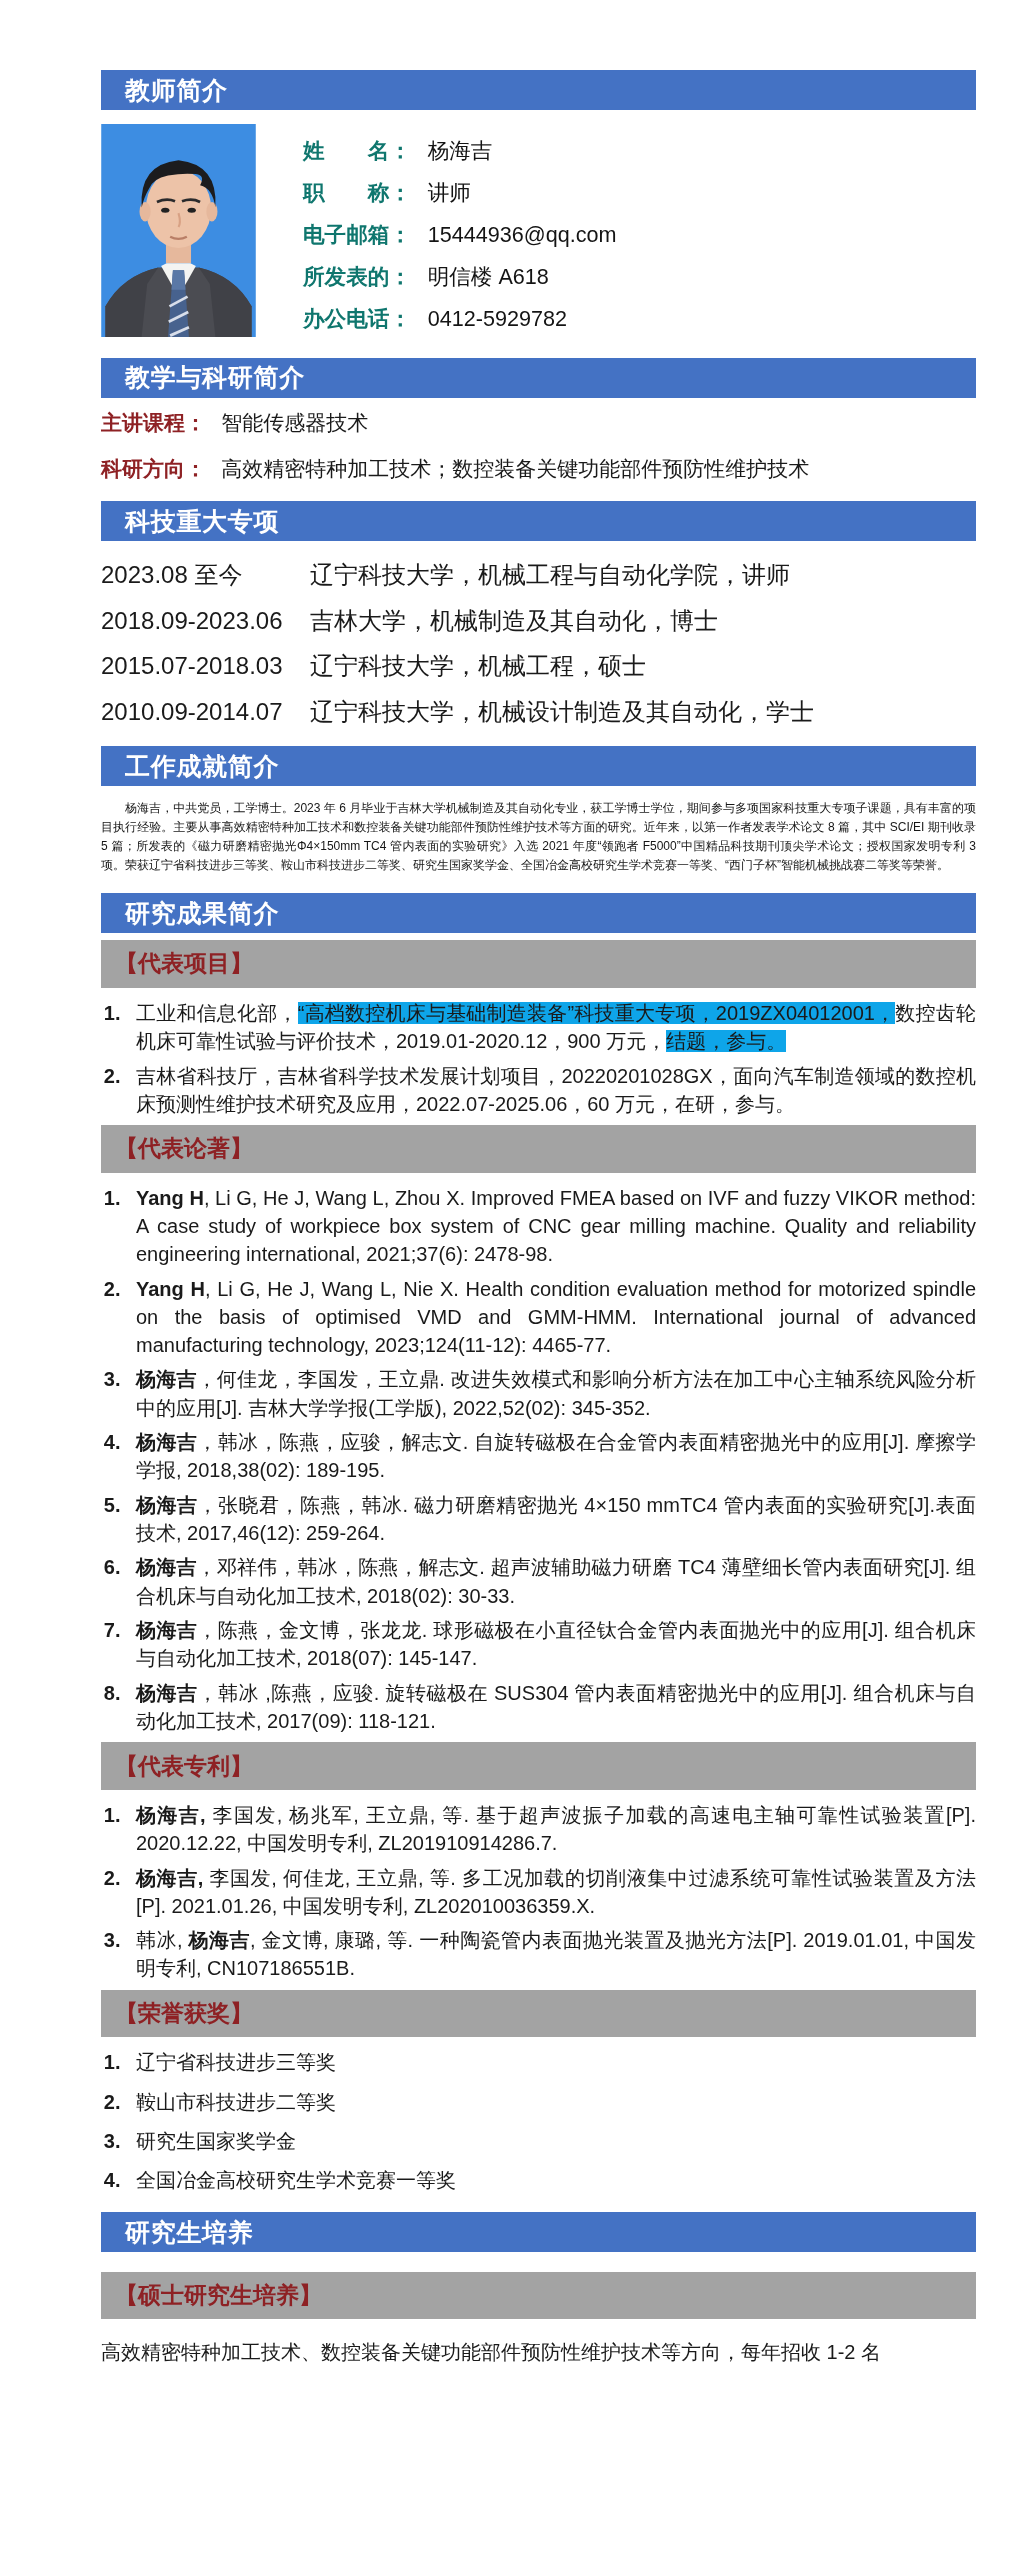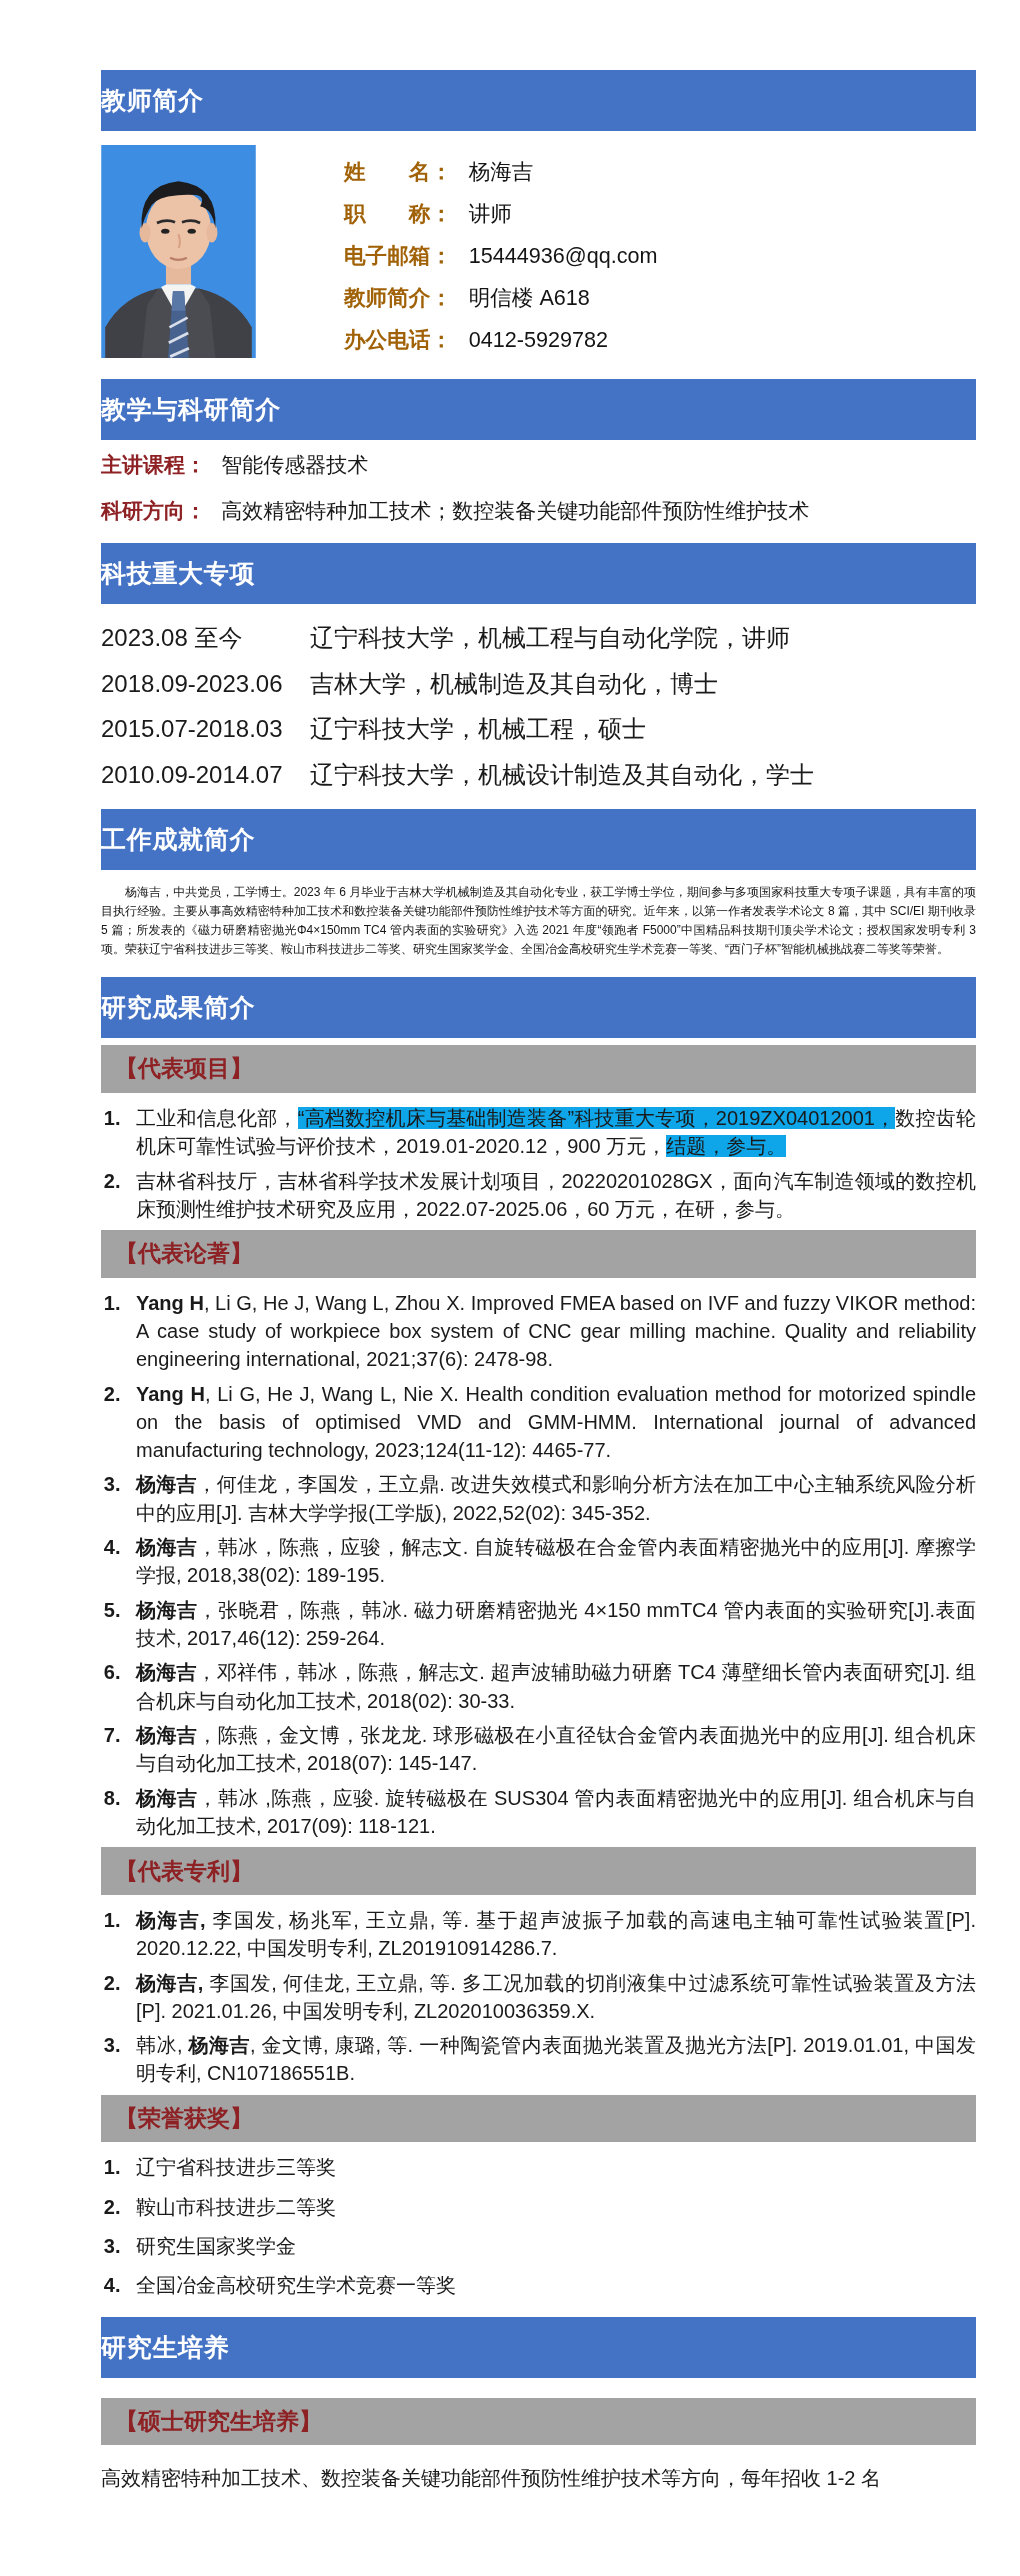--- a/index.html
+++ b/index.html
@@ -3,32 +3,32 @@
 <meta charset="utf-8">
 <style>
   html,body{margin:0;padding:0;}
   body{
     width:1021px;height:2576px;overflow:hidden;background:#ffffff;
     font-family:"Liberation Sans","DejaVu Sans",sans-serif;color:#1a1a1a;
   }
   .page{padding:70px 45px 0 101px;}
 
   .bar{
-    height:61px;background:#4472C4;color:#ffffff;
-    display:flex;align-items:center;box-sizing:border-box;
+    height:40px;background:#4472C4;color:#ffffff;
+    display:flex;align-items:center;padding-left:24px;box-sizing:border-box;
     font-size:25px;font-weight:bold;letter-spacing:0.7px;
   }
 
   
   .profile{display:flex;margin:14px 0 18px;}
   .photo{width:155px;height:213px;flex:0 0 155px;}
   .photo svg{display:block;width:155px;height:213px;}
   .fields{margin-left:47px;padding-top:5.6px;}
   .field{height:42px;display:flex;align-items:center;font-size:21.6px;}
-  .flabel{color:#a16207;font-weight:bold;white-space:pre;margin-left:41px;}
+  .flabel{color:#0f766e;font-weight:bold;white-space:pre;}
   .fvalue{margin-left:16.7px;color:#141414;}
 
   
   .kv{margin:11px 0 14px;}
   .kv-row{margin:7px 0 18px;font-size:21px;line-height:1.35;}
   .kv-label{color:#8E2124;font-weight:bold;margin-right:15.3px;}
 
   
   .edu{margin:16.7px 0 18px;}
   .edu-row{display:flex;margin-bottom:12.6px;font-size:24px;line-height:1.38;}
@@ -112,21 +112,21 @@
       </div>
       <div class="field">
         <span class="flabel">职　　称：</span>
         <span class="fvalue">讲师</span>
       </div>
       <div class="field">
         <span class="flabel">电子邮箱：</span>
         <span class="fvalue">15444936@qq.com</span>
       </div>
       <div class="field">
-        <span class="flabel">教师简介：</span>
+        <span class="flabel">所发表的：</span>
         <span class="fvalue">明信楼 A618</span>
       </div>
       <div class="field">
         <span class="flabel">办公电话：</span>
         <span class="fvalue">0412-5929782</span>
       </div>
     </div>
   </div>
 
   <div class="bar">

